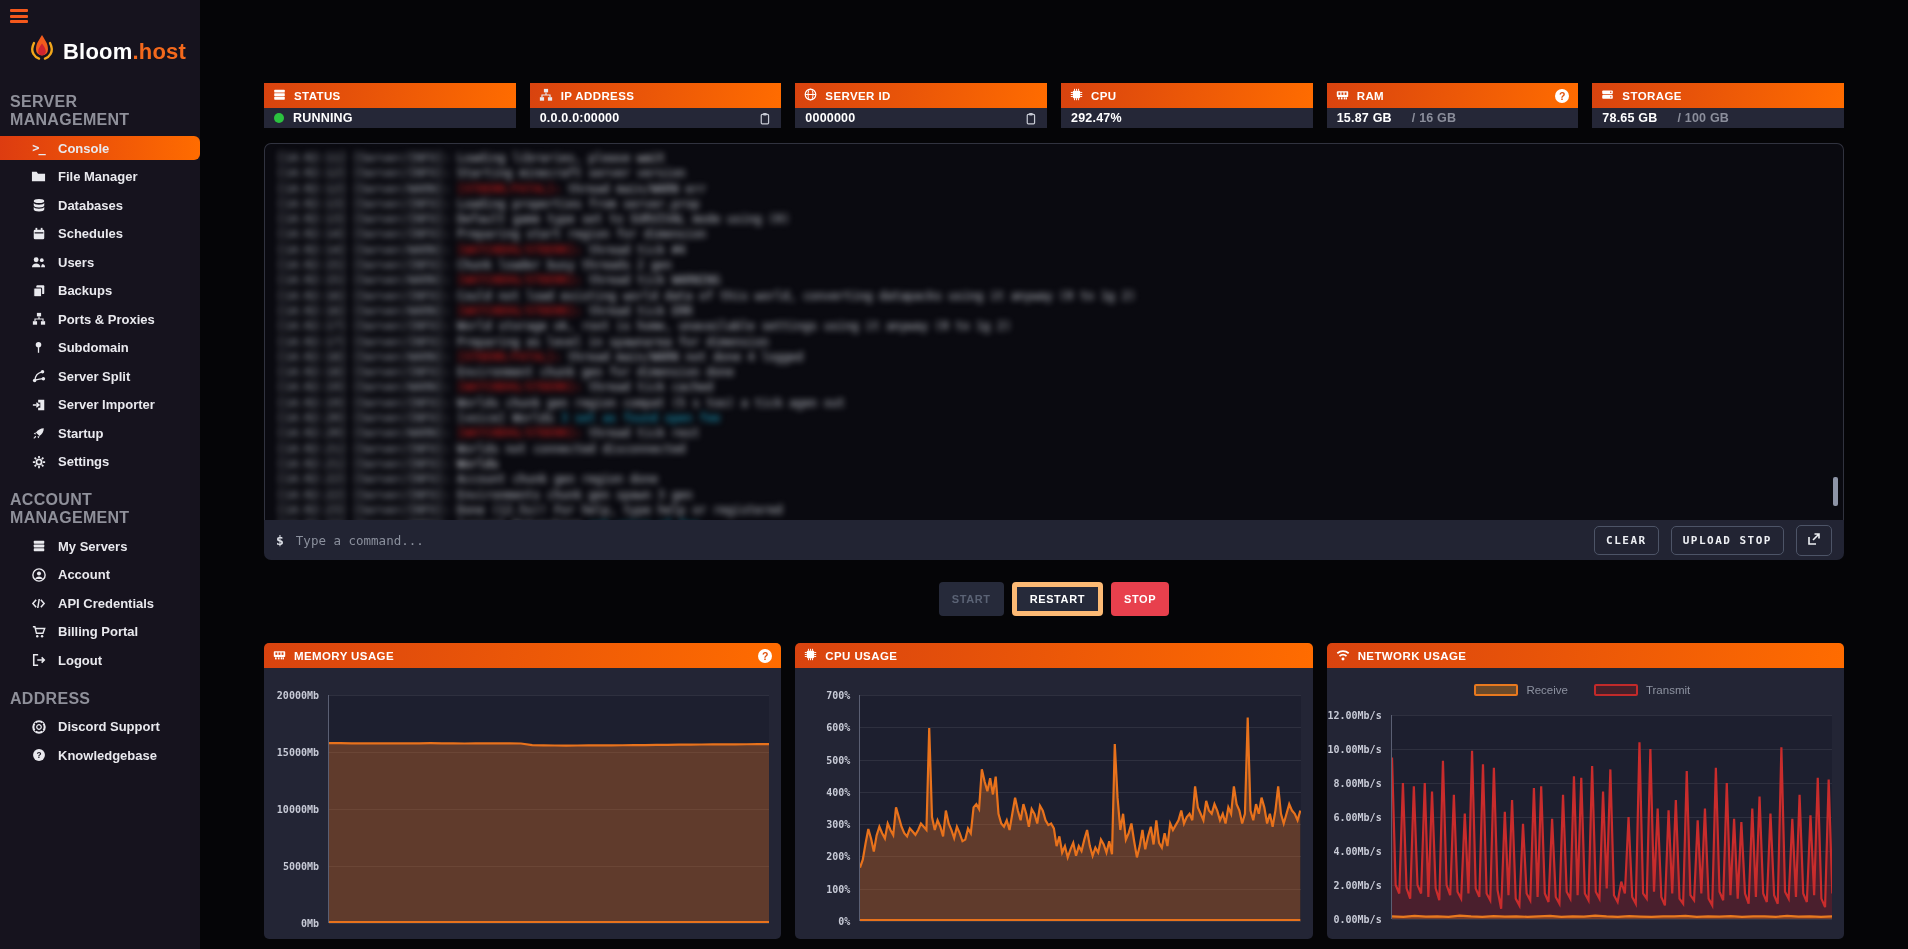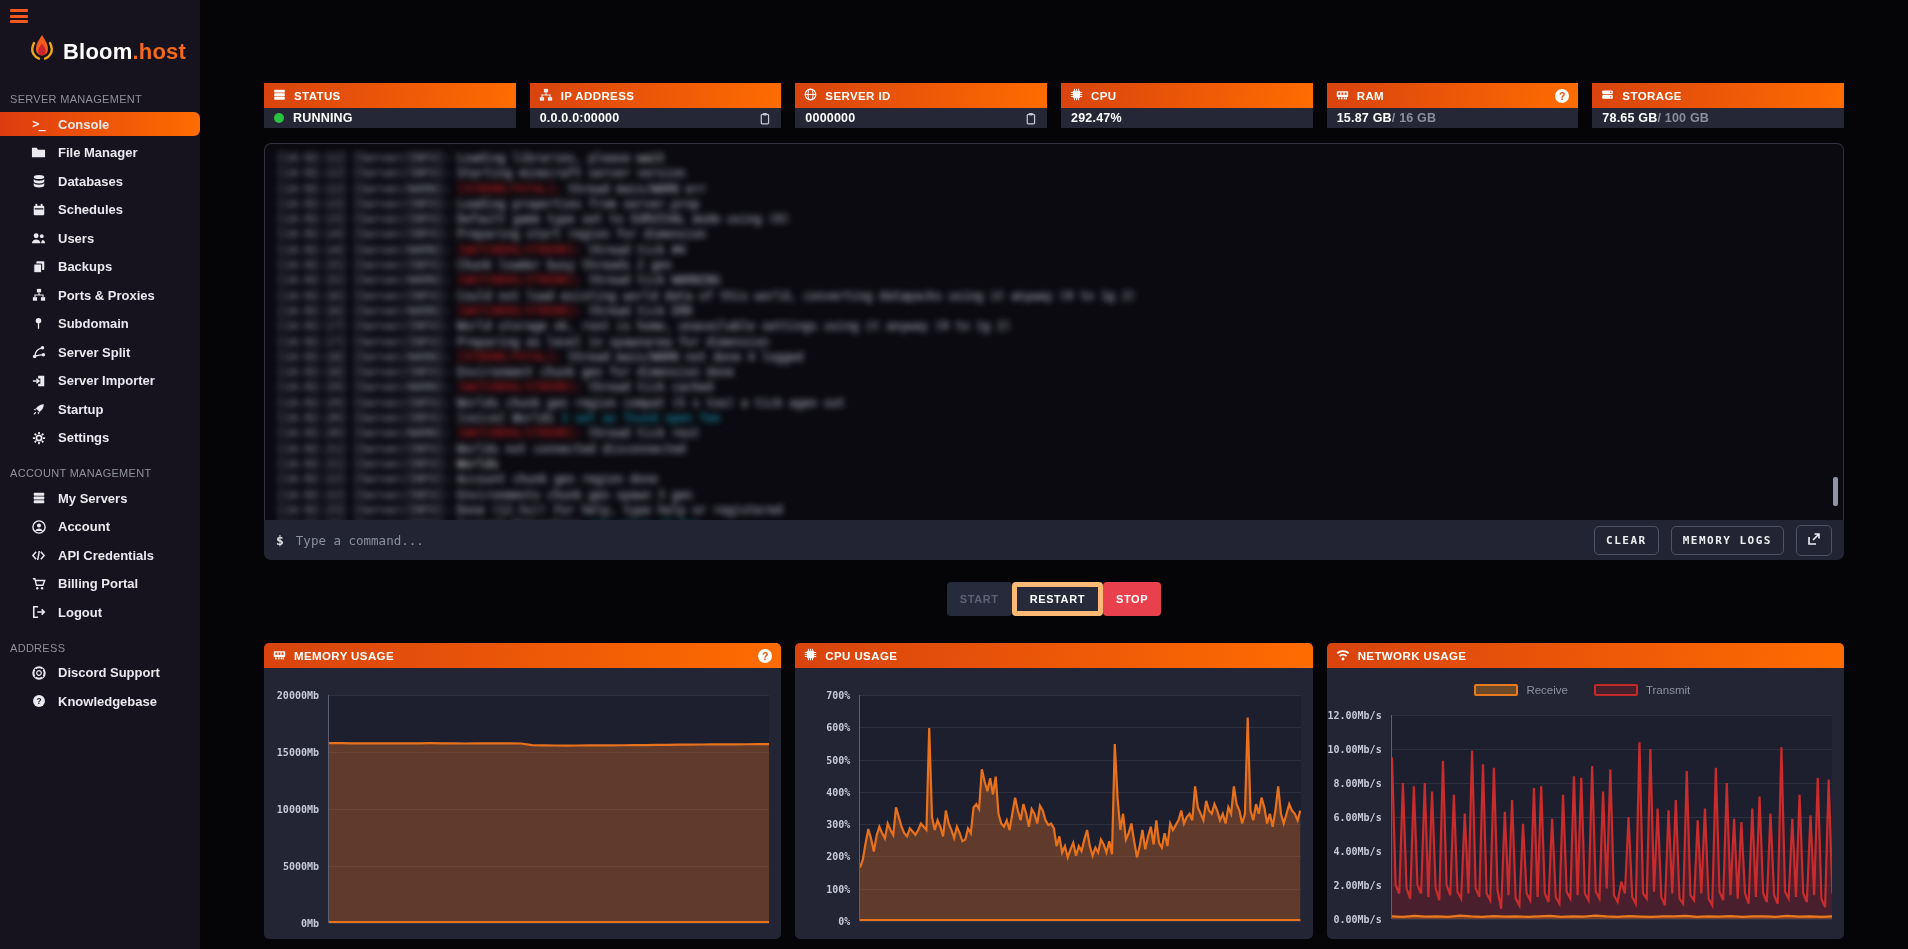--- a/index.html
+++ b/index.html
@@ -8,21 +8,21 @@
 
   
   .sidebar { position:absolute; left:0; top:0; width:200px; height:949px;
     background:#16131e; z-index:5; }
   .burger { position:absolute; top:9px; left:10px; width:18px; height:14px;
     display:flex; flex-direction:column; justify-content:space-between; cursor:pointer; }
   .burger span { display:block; height:3px; border-radius:1px; background:#f4581c; }
   .logo { display:flex; align-items:center; gap:7px; padding:34px 0 10px 28px; }
   .logo-text { font-size:22px; font-weight:bold; letter-spacing:.2px; }
   .logo-text .accent { color:#f4691c; }
-  .section-label { font-size:11px; font-weight:normal; color:#8f909a;
+  .section-label { font-size:16px; font-weight:bold; color:#8f909a;
     letter-spacing:.3px; padding:13px 0 7px 10px; }
   .nav-item { display:flex; align-items:center; height:24px; margin-bottom:4.5px;
     padding-left:30px; font-size:13px; font-weight:bold; color:#e9e9ee; cursor:pointer; }
   .nav-item .nico { width:17px; height:17px; margin-right:11px; display:flex;
     align-items:center; justify-content:center; flex-shrink:0; }
   .nav-item.active { background:linear-gradient(90deg,#dd3c10,#ff6c00);
     border-radius:0 6px 6px 0; }
   .nico svg { display:block; }
   .term-glyph { font-family:"DejaVu Sans Mono",monospace; font-weight:bold;
     font-size:12px; letter-spacing:-1px; }
@@ -32,21 +32,21 @@
     padding:83px 64px 0 64px; }
 
   
   .cards { display:flex; gap:14px; }
   .card { flex:1; border-radius:0; overflow:hidden; }
   .card-header { height:25px; background:linear-gradient(100deg,#d8430f,#ff6c00);
     display:flex; align-items:center; padding:0 9px; gap:8px;
     font-size:11.5px; font-weight:bold; letter-spacing:.4px; }
   .card-body { height:20px; background:#252737; display:flex; align-items:center;
     padding:0 10px; font-size:12.5px; font-weight:bold; letter-spacing:.2px; }
-  .card-body .dim { color:#8b8e9b; margin-left:0; }
+  .card-body .dim { color:#8b8e9b; margin-left:20px; }
   .status-dot { width:10px; height:10px; border-radius:50%; background:#2bc23f;
     margin-right:9px; flex-shrink:0; }
   .hdr-right { margin-left:auto; display:flex; align-items:center; }
   .help-badge { width:14px; height:14px; border-radius:50%; background:#fff;
     color:#e0520f; font-size:10.5px; font-weight:bold; display:flex;
     align-items:center; justify-content:center; cursor:pointer; }
   .copy-btn { margin-left:auto; cursor:pointer; display:flex; }
 
   
   .console-wrap { margin-top:15px; }
@@ -65,21 +65,21 @@
     font-size:13px; color:#dfe2e9; }
   .cmd-input { flex:1; background:transparent; border:none; outline:none;
     font-family:"DejaVu Sans Mono",monospace; font-size:12.5px; color:#cfd3db; }
   .cmd-input::placeholder { color:#8b909d; }
   .ghost-btn { border:1px solid #4d5467; border-radius:5px; background:transparent;
     color:#eef0f4; font-family:"DejaVu Sans Mono",monospace; font-size:11px;
     font-weight:bold; letter-spacing:1.5px; padding:7px 11px; cursor:pointer;
     display:flex; align-items:center; gap:6px; }
 
   
-  .power-row { display:flex; justify-content:center; margin-top:22px; }
+  .power-row { display:flex; justify-content:center; gap:8px; margin-top:22px; }
   .pbtn { border:none; border-radius:4px; padding:6px 13px; font-size:11px;
     font-weight:bold; letter-spacing:.6px; cursor:pointer;
     font-family:"Liberation Sans",sans-serif; }
   .pbtn.start { background:#262a3a; color:#5b6375; }
   .pbtn.restart { background:#262a3a; color:#fff; border:5px solid #fdba74; }
   .pbtn.stop { background:#e8404d; color:#fff; }
 
   
   .charts { display:flex; gap:14px; margin-top:27px; }
   .chart-card { flex:1; border-radius:5px; overflow:hidden; }
@@ -460,21 +460,21 @@
         </div>
       <div class="scroll-thumb"></div>
     </div>
     <div class="console-bar">
       <span class="prompt">$</span>
       <input class="cmd-input" type="text" placeholder="Type a command..." style="">
       <button class="ghost-btn">
         <span>CLEAR</span>
       </button>
       <button class="ghost-btn">
-        <span>MEMORY LOGS</span>
+        <span>UPLOAD STOP</span>
       </button>
       <button class="ghost-btn">
         <span>
           <svg width="12" height="12" viewBox="0 0 12 12">
               <path d="M1 4v7h7M5 7L11 1M6.5 1H11v4.5" fill="none" stroke="#eef0f4" stroke-width="1.6"></path>
             </svg>
         </span>
       </button>
     </div>
   </div>

